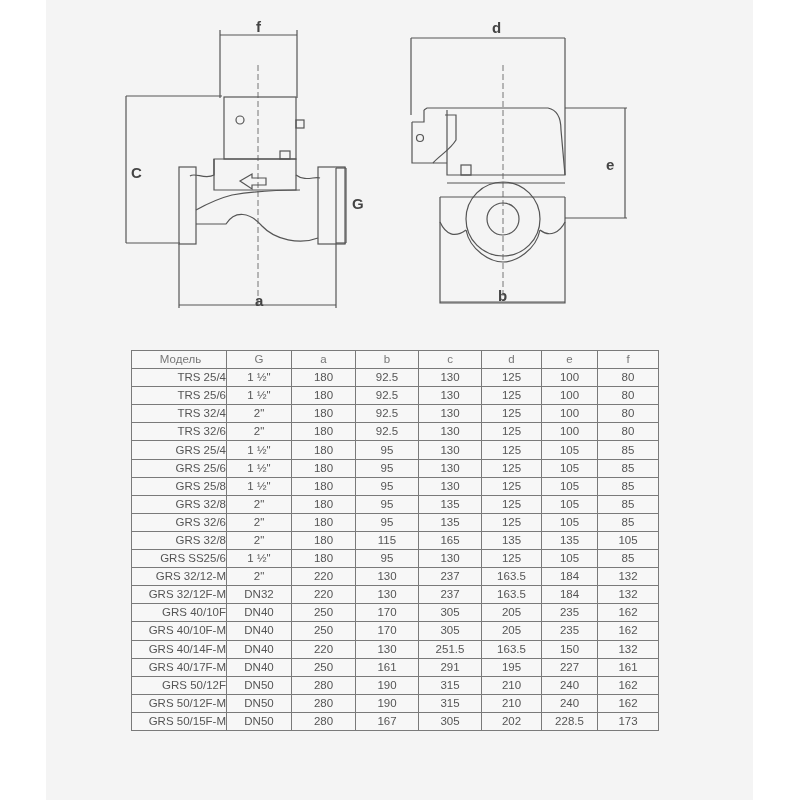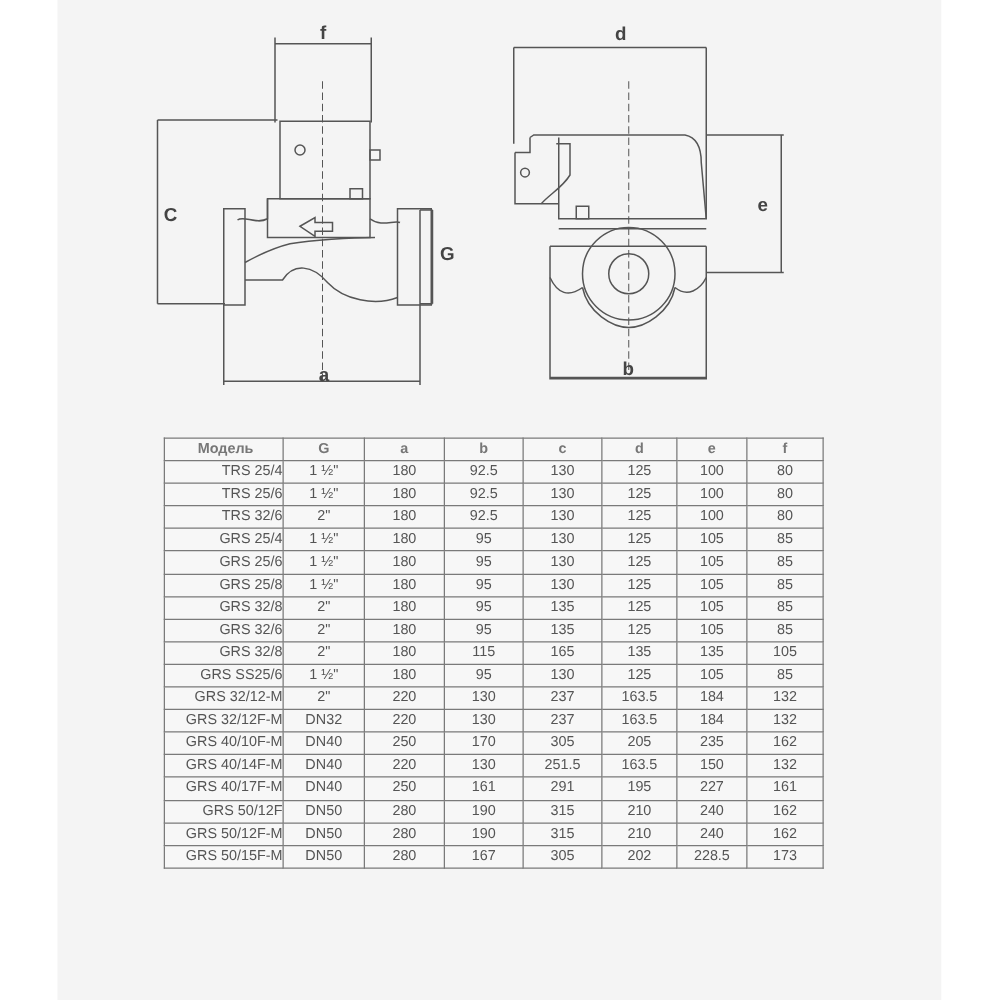--- a/index.html
+++ b/index.html
@@ -21,21 +21,21 @@
   table.dims {
     position: absolute; left: 131px; top: 350px;
     border-collapse: collapse; table-layout: fixed;
     width: 527px; background: #f7f7f7;
     font-size: 11.5px; color: #555;
   }
   table.dims th, table.dims td {
     border: 1px solid #7a7a7a; height: 17.1px; padding: 0;
     text-align: center; font-weight: normal; line-height: 17px;
   }
-  table.dims th { color: #777; font-weight: bold; }
+  table.dims th { color: #777; }
   table.dims td.model, table.dims th.model { text-align: right; padding-left: 3px; }
   table.dims th.model { text-align: center; }
 </style>
 </head>
 <body>
 
 <div class="page"></div>
 
 <div class="drawing">
   <svg width="800" height="330" viewBox="0 0 800 330" fill="none" stroke="#555" stroke-width="1.2">
@@ -150,20 +150,30 @@
         <td class="model">TRS 25/6</td>
         <td>1 ½"</td>
         <td>180</td>
         <td>92.5</td>
         <td>130</td>
         <td>125</td>
         <td>100</td>
         <td>80</td>
       </tr>
       <tr>
+        <td class="model">TRS 32/4</td>
+        <td>2"</td>
+        <td>180</td>
+        <td>92.5</td>
+        <td>130</td>
+        <td>125</td>
+        <td>100</td>
+        <td>80</td>
+      </tr>
+      <tr>
         <td class="model">TRS 32/6</td>
         <td>2"</td>
         <td>180</td>
         <td>92.5</td>
         <td>130</td>
         <td>125</td>
         <td>100</td>
         <td>80</td>
       </tr>
       <tr>
@@ -248,20 +258,30 @@
       </tr>
       <tr>
         <td class="model">GRS 32/12F-M</td>
         <td>DN32</td>
         <td>220</td>
         <td>130</td>
         <td>237</td>
         <td>163.5</td>
         <td>184</td>
         <td>132</td>
+      </tr>
+      <tr>
+        <td class="model">GRS 40/10F</td>
+        <td>DN40</td>
+        <td>250</td>
+        <td>170</td>
+        <td>305</td>
+        <td>205</td>
+        <td>235</td>
+        <td>162</td>
       </tr>
       <tr>
         <td class="model">GRS 40/10F-M</td>
         <td>DN40</td>
         <td>250</td>
         <td>170</td>
         <td>305</td>
         <td>205</td>
         <td>235</td>
         <td>162</td>

